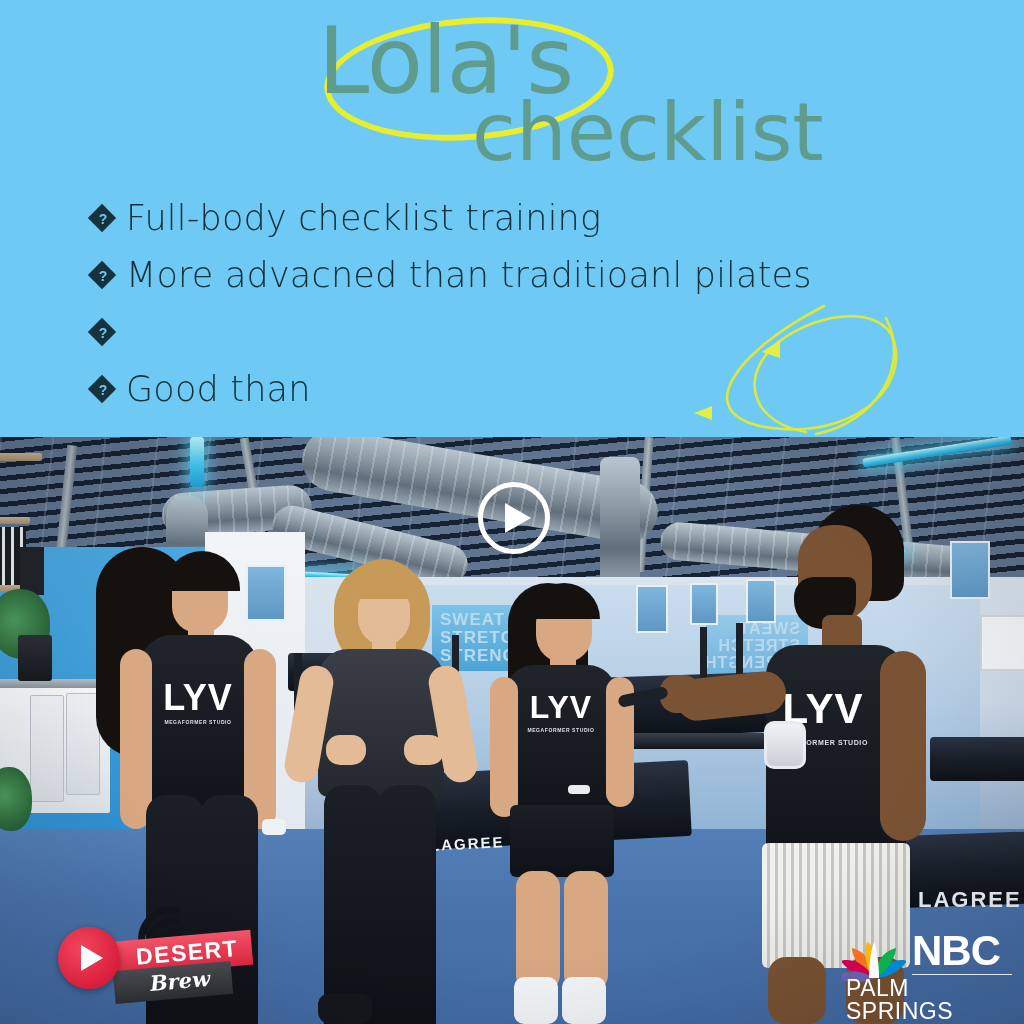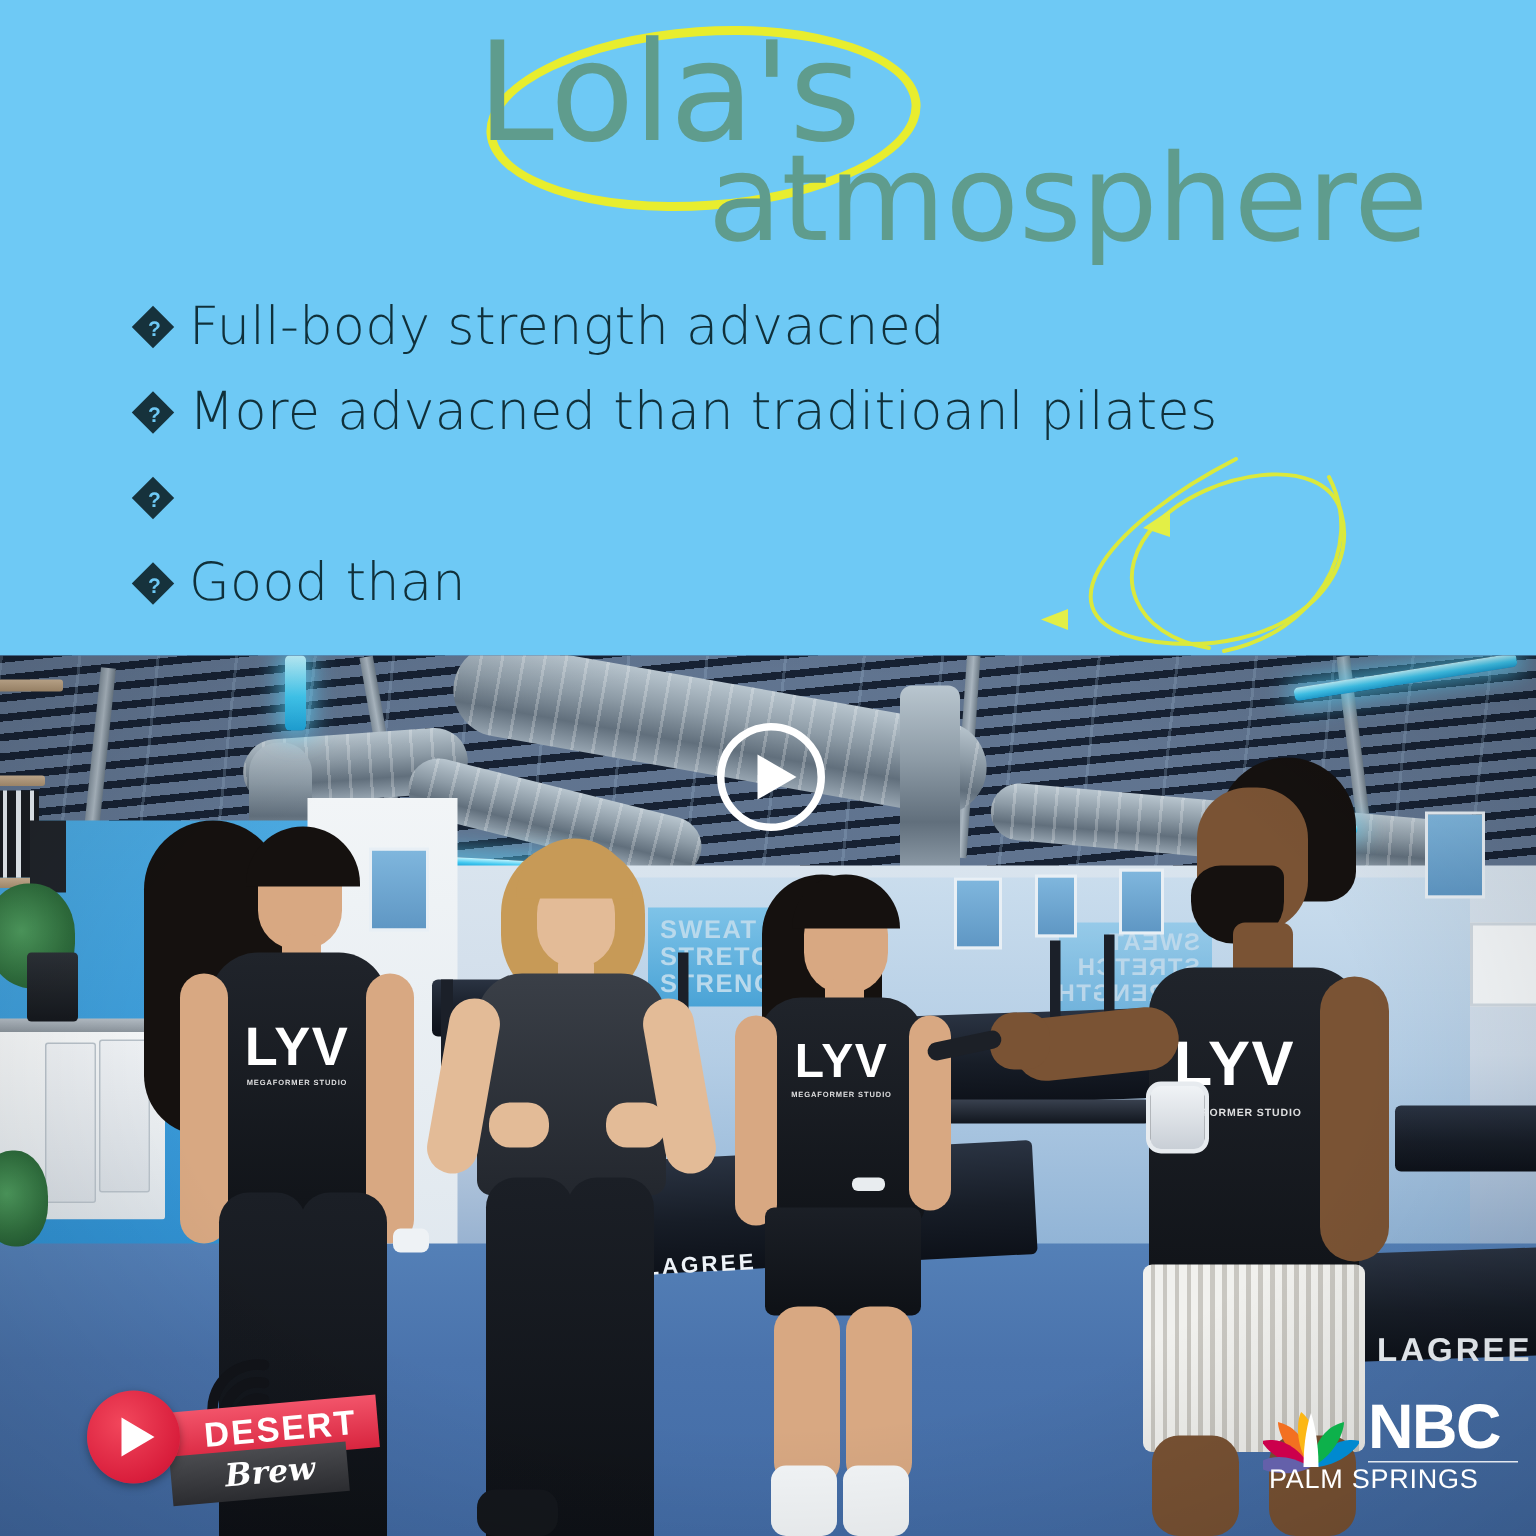--- a/index.html
+++ b/index.html
@@ -298,51 +298,51 @@
     font-family:"Liberation Sans", sans-serif;
     font-weight:700;font-size:42px;color:#fff;
     letter-spacing:-1px;line-height:1;
   }
   .nbc-rule{
     position:absolute;left:72px;top:42px;width:100px;height:1px;background:rgba(255,255,255,.85);
   }
   .nbc-sub{
     position:absolute;left:6px;top:45px;
     font-family:"Liberation Sans", sans-serif;
-    font-weight:400;font-size:18px;color:#fff;
+    font-weight:400;font-size:23px;color:#fff;
     letter-spacing:0.5px;line-height:1;
   }
   
   .vignette{
     position:absolute;left:0;top:437px;width:1024px;height:587px;
     pointer-events:none;
     background:radial-gradient(ellipse at 50% 45%, rgba(0,0,0,0) 55%, rgba(0,0,0,.16) 100%);
   }
 </style>
 </head>
 <body>
 
 <div class="stage">
 
   <div class="header">
 
     <div class="title-wrap">
       <div class="title-ellipse"></div>
       <div class="title-line1">Lola's</div>
-      <div class="title-line2">atmosphere</div>
+      <div class="title-line2">checklist</div>
     </div>
 
     <div class="checklist">
 
       <div class="check-item">
         <span class="check-bullet">
           <span class="dia"></span>
           <span class="qm">?</span>
         </span>
-        <span class="check-text">Full-body strength advacned</span>
+        <span class="check-text">Full-body checklist training</span>
       </div>
 
       <div class="check-item">
         <span class="check-bullet">
           <span class="dia"></span>
           <span class="qm">?</span>
         </span>
         <span class="check-text">More advacned than traditioanl pilates</span>
       </div>
 

